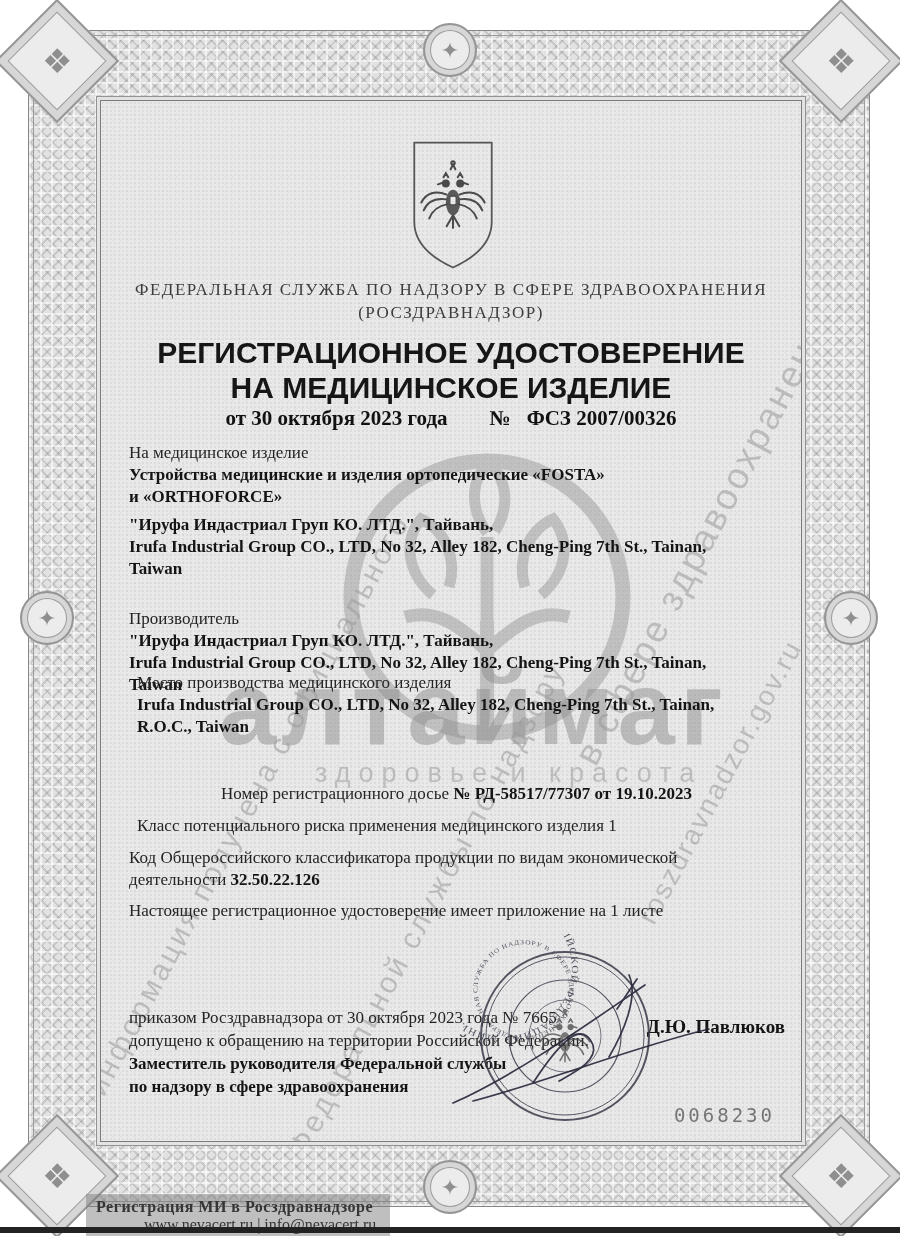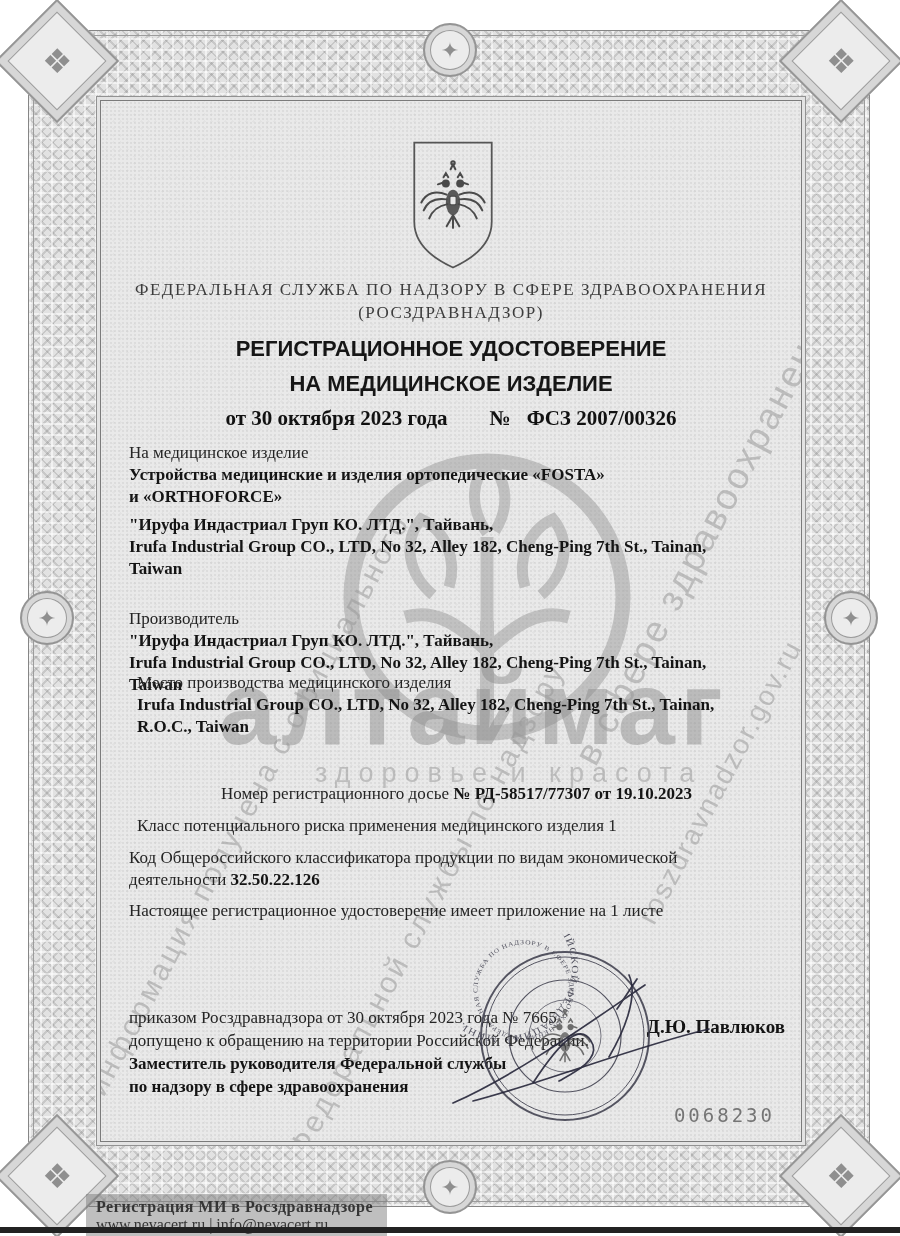--- a/index.html
+++ b/index.html
@@ -55,40 +55,40 @@
   .wm-c{left:484px;top:640px;font-size:37px;letter-spacing:3px;}
   .wm-d{left:545px;top:805px;font-size:28px;letter-spacing:2px;}
   .wm-logo{position:absolute;left:236px;top:344px;opacity:.5;}
 
   
   .content{position:absolute;inset:0;z-index:2;}
   .abs{position:absolute;}
   .centered{left:0;width:100%;text-align:center;}
 
   .agency-line{font-size:17px;letter-spacing:1.5px;color:#3c3c3c;white-space:nowrap;}
-  .cert-title{font-family:"Liberation Sans",sans-serif;font-weight:bold;font-size:22px;
+  .cert-title{font-family:"Liberation Sans",sans-serif;font-weight:bold;font-size:30px;
     color:#161616;letter-spacing:0px;white-space:nowrap;}
   .dateline{font-weight:bold;font-size:21px;color:#111;white-space:nowrap;}
   .dateline .gap1{display:inline-block;width:42px;} .dateline .gap2{display:inline-block;width:16px;}
 
   .blk{left:28px;width:655px;font-size:17px;line-height:22px;color:#242424;}
   .blk .b{font-weight:bold;color:#141414;}
   .blk9{line-height:23px;}
 
   .signer-name{right:16px;font-weight:bold;font-size:19px;color:#141414;}
   .serial{right:26px;font-family:"DejaVu Sans Mono",monospace;font-size:19px;
     letter-spacing:3px;color:#757575;}
 
   .stamp-layer{position:absolute;inset:0;z-index:4;pointer-events:none;}
 
   
   .overlay-footer{position:absolute;left:86px;top:1194px;z-index:6;
     background:rgba(122,122,122,.48);padding:4px 14px 6px 10px;color:#353535;}
   .overlay-footer .l1{font-size:16px;font-weight:bold;letter-spacing:.5px;white-space:nowrap;}
-  .overlay-footer .l2{font-size:16px;white-space:nowrap;}
+  .overlay-footer .l2{font-size:16px;white-space:nowrap;margin-left:48px;}
   .scan-strip{position:absolute;left:0;top:1227px;width:900px;height:6px;background:#222;z-index:6;}
 </style>
 </head>
 <body>
 
 <div class="page">
 
   <div class="border-band">
     <div class="corner-ornament c-tl">
         <span>❖</span>

